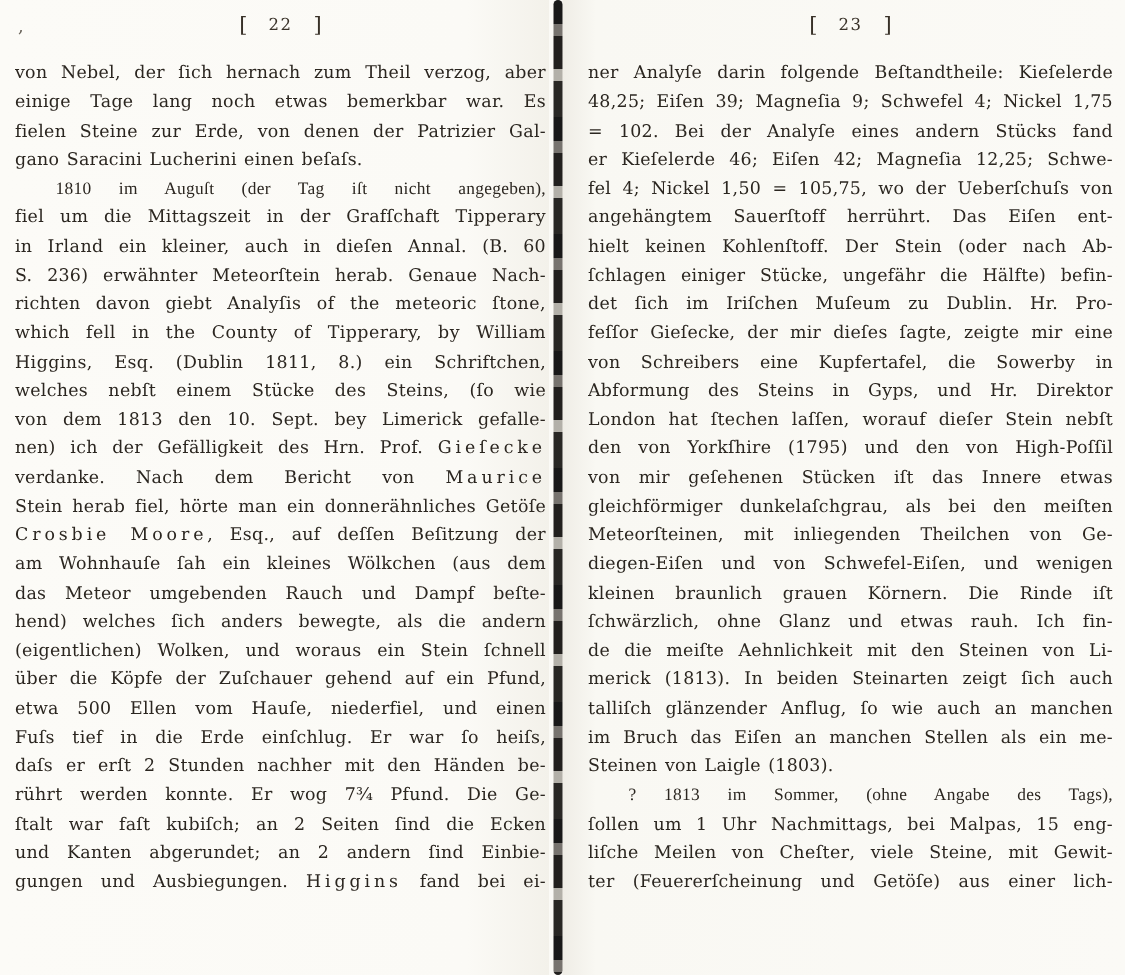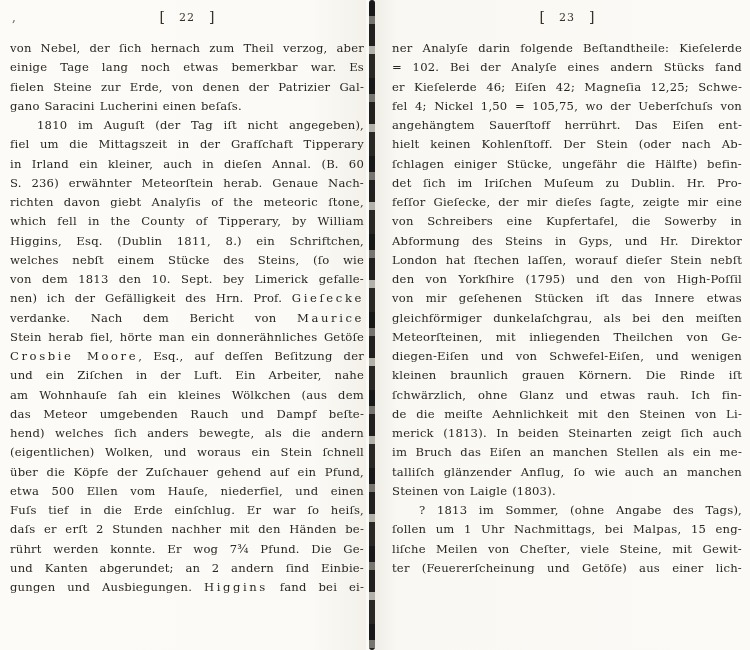--- a/index.html
+++ b/index.html
@@ -49,21 +49,21 @@
     line-height:19.25px;
     height:19.25px;
     white-space:normal;
     text-align:justify;
     text-align-last:justify;
     overflow:hidden;
     letter-spacing:.2px;
     word-spacing:1px;
   }
   .tline.pend{text-align-last:left;}
-  .tline.ind{text-indent:27px;}
+  .tline.ind{text-indent:27px;font-family:Liberation Serif, serif;}
   .it{letter-spacing:.3px;}
   .sp{letter-spacing:2.6px;}
   .artifact-comma{
     position:absolute;left:12px;top:10px;
     font-size:12px;color:#6b655c;
   }
 </style>
 </head>
 <body>
 
@@ -86,65 +86,66 @@
         <div class="tline"><span>S. 236) erwähnter Meteorſtein herab.  Genaue Nach-</span></div>
         <div class="tline"><span>richten davon giebt </span><span class="it">Analyſis of the meteoric ſtone,</span></div>
         <div class="tline"><span class="it">which fell in the County of Tipperary, by William</span></div>
         <div class="tline"><span class="it">Higgins</span><span>, Esq.  (Dublin 1811, 8.) ein Schriftchen,</span></div>
         <div class="tline"><span>welches nebſt einem Stücke des Steins, (ſo wie</span></div>
         <div class="tline"><span>von dem 1813 den 10. Sept. bey Limerick gefalle-</span></div>
         <div class="tline"><span>nen) ich der Gefälligkeit des Hrn. Prof. </span><span class="sp">Gieſecke</span></div>
         <div class="tline"><span>verdanke.   Nach dem Bericht von </span><span class="sp">Maurice</span></div>
         <div class="tline"><span>Stein herab fiel, hörte man ein donnerähnliches Getöſe</span></div>
         <div class="tline"><span class="sp">Crosbie Moore</span><span>, Esq., auf deſſen Beſitzung der</span></div>
-        <div class="tline"><span>und ein Ziſchen in der Luft.  Ein Arbeiter, nahe</span></div>
         <div class="tline"><span>am Wohnhauſe ſah ein kleines Wölkchen (aus dem</span></div>
         <div class="tline"><span>das Meteor umgebenden Rauch und Dampf beſte-</span></div>
         <div class="tline"><span>hend) welches ſich anders bewegte, als die andern</span></div>
         <div class="tline"><span>(eigentlichen) Wolken, und woraus ein Stein ſchnell</span></div>
         <div class="tline"><span>über die Köpfe der Zuſchauer gehend auf ein Pfund,</span></div>
         <div class="tline"><span>etwa 500 Ellen vom Hauſe, niederfiel, und einen</span></div>
         <div class="tline"><span>Fuſs tief in die Erde einſchlug.  Er war ſo heiſs,</span></div>
         <div class="tline"><span>daſs er erſt 2 Stunden nachher mit den Händen be-</span></div>
         <div class="tline"><span>rührt werden konnte.  Er wog 7¾ Pfund.  Die Ge-</span></div>
+        <div class="tline"><span>ſtalt war faſt kubiſch; an 2 Seiten ſind die Ecken</span></div>
         <div class="tline"><span>und Kanten abgerundet; an 2 andern ſind Einbie-</span></div>
         <div class="tline"><span>gungen und Ausbiegungen.  </span><span class="sp">Higgins</span><span> fand bei ei-</span></div>
       </div>
   </div>
 
   <div class="gutter"></div>
 
   <div class="page page-right">
     <div class="pg-header">
       <span class="bracket">[</span><span class="pgnum">23</span><span class="bracket">]</span>
     </div>
     <div class="textblock" id="right-page-lines">
         <div class="tline"><span>ner Analyſe darin folgende Beſtandtheile:  Kieſelerde</span></div>
+        <div class="tline"><span>48,25; Eiſen 39; Magneſia 9; Schwefel 4; Nickel 1,75</span></div>
         <div class="tline"><span>= 102.   Bei der Analyſe eines andern Stücks fand</span></div>
         <div class="tline"><span>er Kieſelerde 46; Eiſen 42; Magneſia 12,25; Schwe-</span></div>
         <div class="tline"><span>fel 4; Nickel 1,50 = 105,75, wo der Ueberſchuſs von</span></div>
         <div class="tline"><span>angehängtem Sauerſtoff herrührt.   Das Eiſen ent-</span></div>
         <div class="tline"><span>hielt keinen Kohlenſtoff.  Der Stein (oder nach Ab-</span></div>
         <div class="tline"><span>ſchlagen einiger Stücke, ungefähr die Hälfte) befin-</span></div>
         <div class="tline"><span>det ſich im Iriſchen Muſeum zu Dublin.  Hr. Pro-</span></div>
         <div class="tline"><span>feſſor Gieſecke, der mir dieſes ſagte, zeigte mir eine</span></div>
         <div class="tline"><span>von Schreibers eine Kupfertafel, die Sowerby in</span></div>
         <div class="tline"><span>Abformung des Steins in Gyps, und Hr. Direktor</span></div>
         <div class="tline"><span>London hat ſtechen laſſen, worauf dieſer Stein nebſt</span></div>
         <div class="tline"><span>den von Yorkſhire (1795) und den von High-Poſſil</span></div>
         <div class="tline"><span>von mir geſehenen Stücken iſt das Innere etwas</span></div>
         <div class="tline"><span>gleichförmiger dunkelaſchgrau, als bei den meiſten</span></div>
         <div class="tline"><span>Meteorſteinen, mit inliegenden Theilchen von Ge-</span></div>
         <div class="tline"><span>diegen-Eiſen und von Schwefel-Eiſen, und wenigen</span></div>
         <div class="tline"><span>kleinen braunlich grauen Körnern.   Die Rinde iſt</span></div>
         <div class="tline"><span>ſchwärzlich, ohne Glanz und etwas rauh.  Ich fin-</span></div>
         <div class="tline"><span>de die meiſte Aehnlichkeit mit den Steinen von Li-</span></div>
         <div class="tline"><span>merick (1813).  In beiden Steinarten zeigt ſich auch</span></div>
+        <div class="tline"><span>talliſch glänzender Anflug, ſo wie auch an manchen</span></div>
         <div class="tline"><span>im Bruch das Eiſen an manchen Stellen als ein me-</span></div>
-        <div class="tline"><span>talliſch glänzender Anflug, ſo wie auch an manchen</span></div>
         <div class="tline pend"><span>Steinen von Laigle (1803).</span></div>
         <div class="tline ind"><span>?  1813 im Sommer, (ohne Angabe des Tags),</span></div>
         <div class="tline"><span>ſollen um 1 Uhr Nachmittags, bei </span><span class="it">Malpas</span><span>, 15 eng-</span></div>
         <div class="tline"><span>liſche Meilen von </span><span class="it">Cheſter</span><span>, viele Steine, mit Gewit-</span></div>
         <div class="tline"><span>ter (Feuererſcheinung und Getöſe) aus einer lich-</span></div>
       </div>
   </div>
 
 </div>
 

